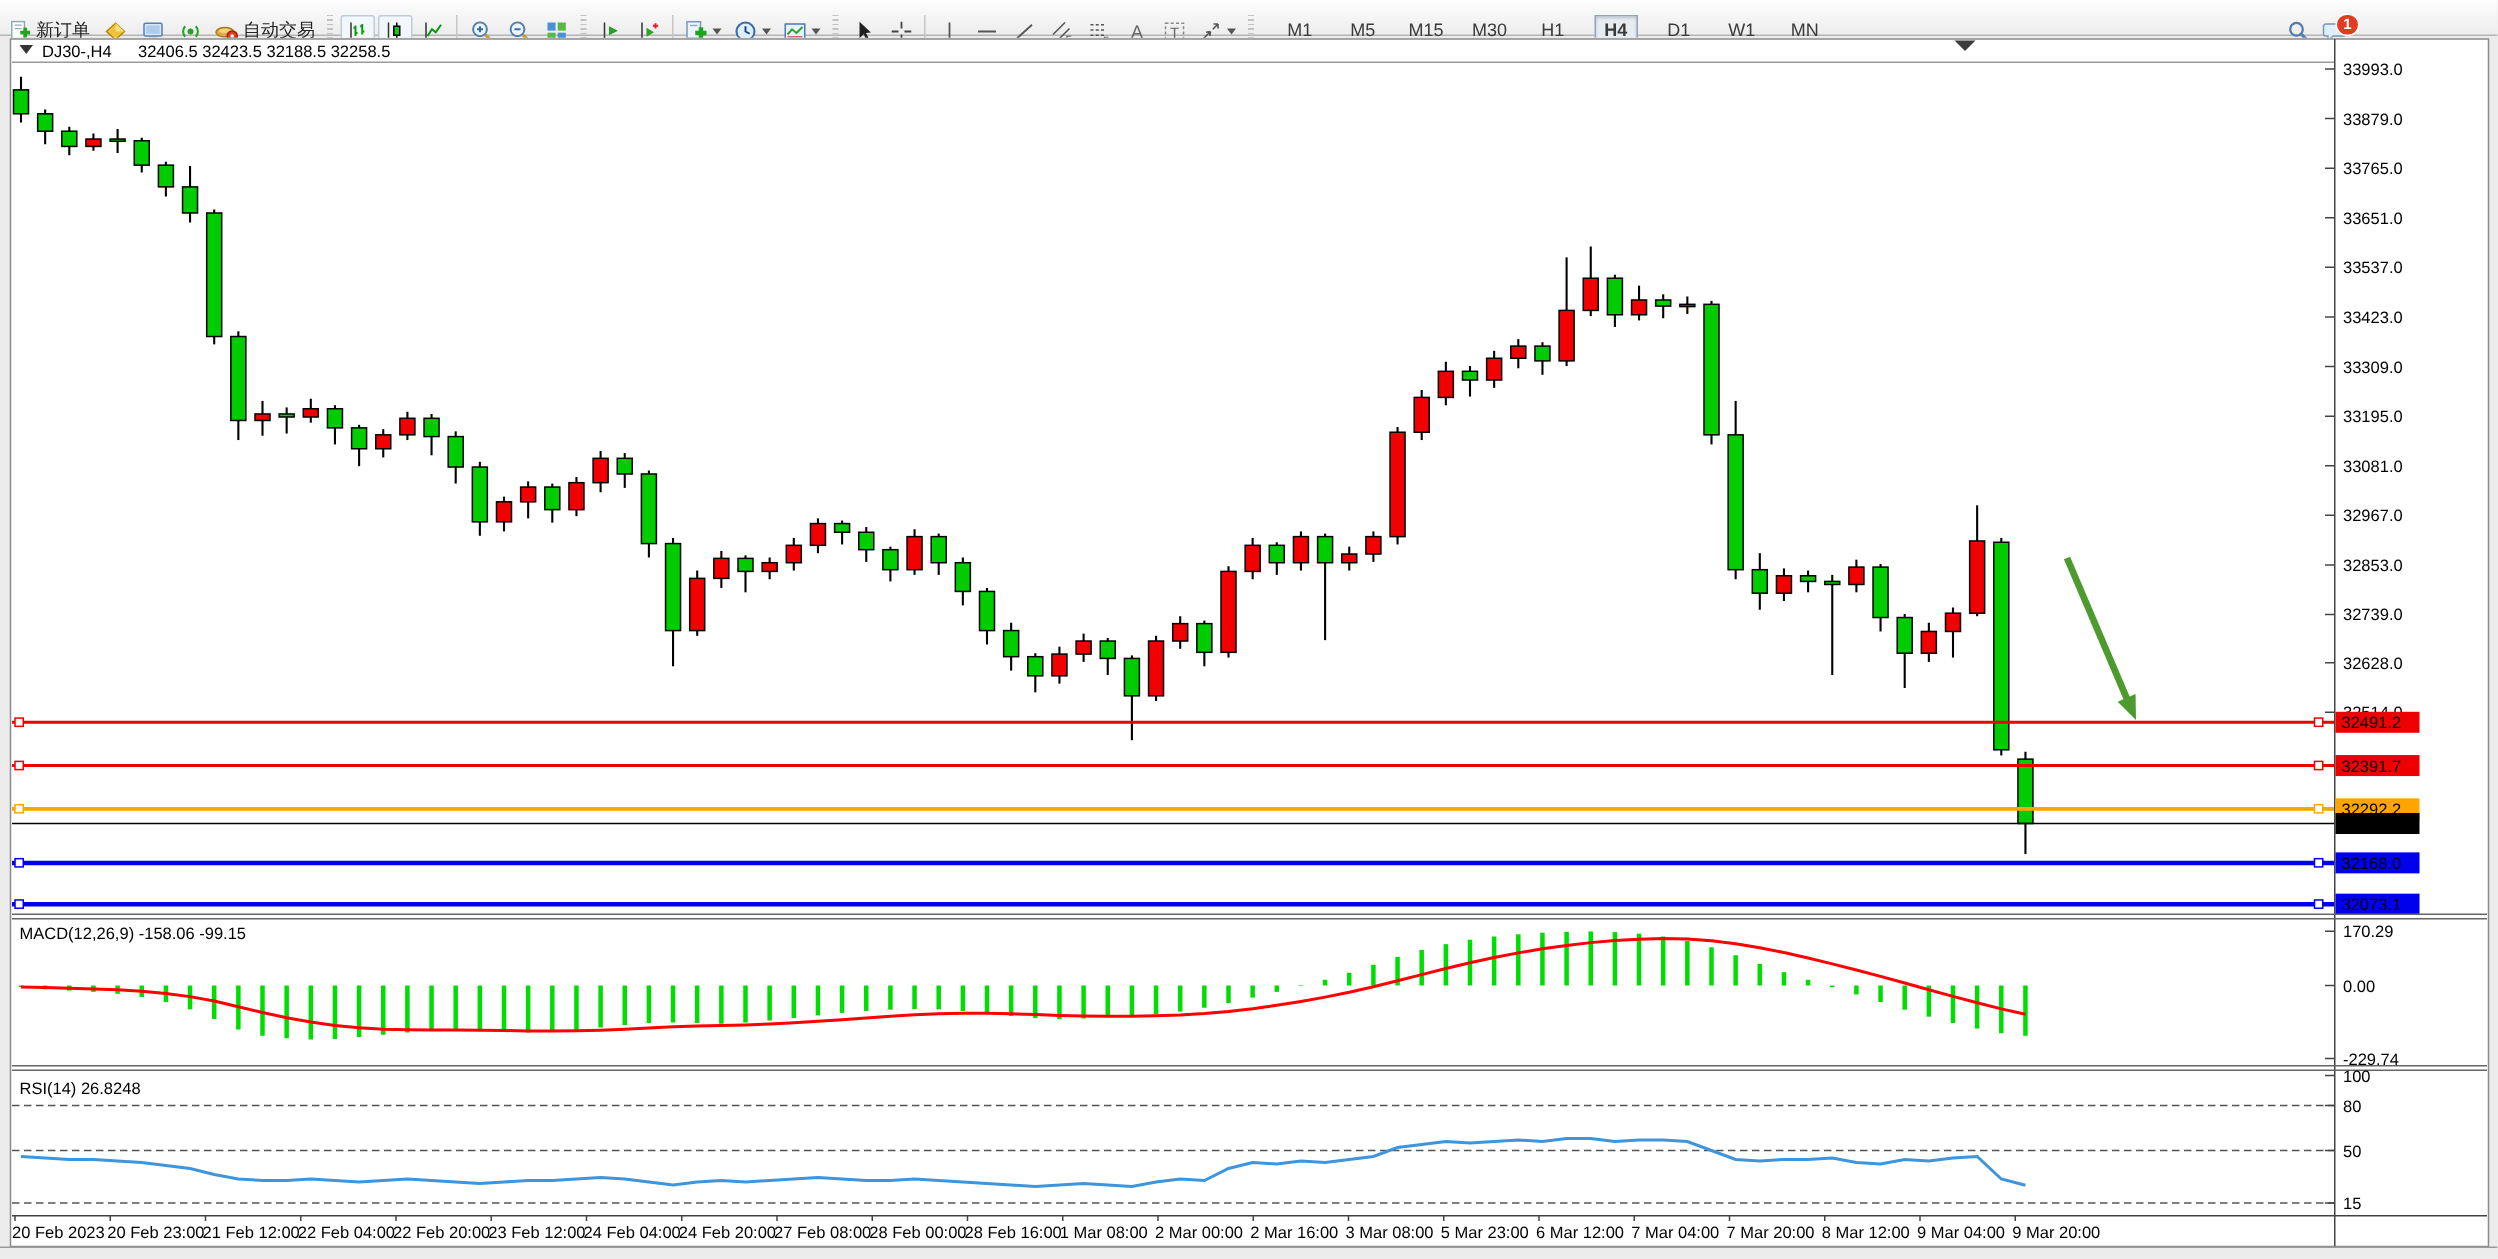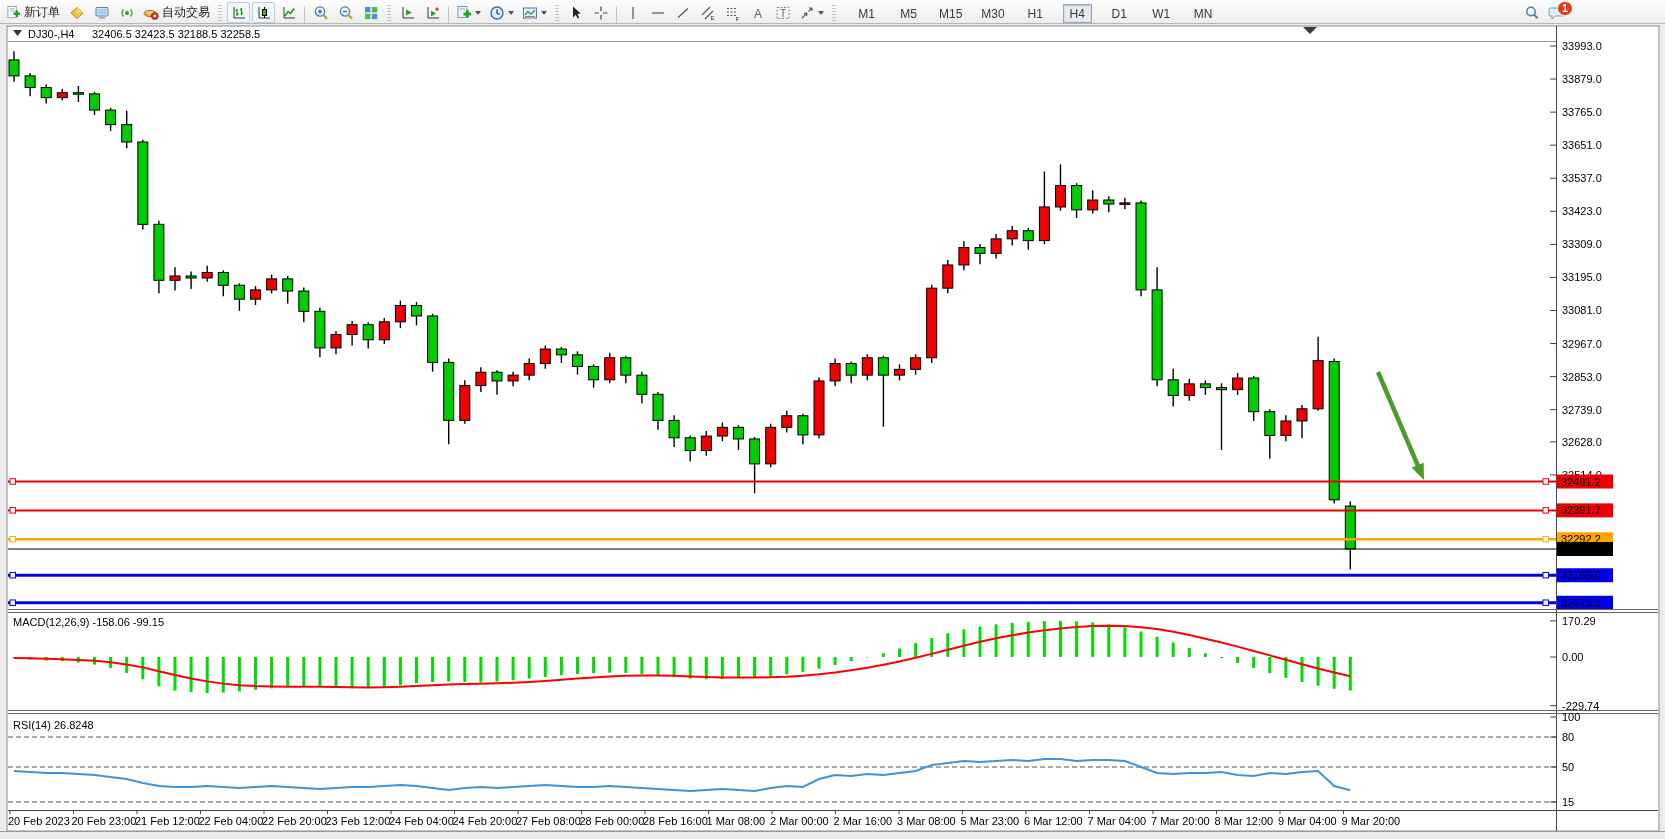--- a/index.html
+++ b/index.html
@@ -1,27 +1,27 @@
 <!DOCTYPE html>
 <html><head>
 <meta charset="utf-8">
 <style>
   html,body{margin:0;padding:0;background:#ececec;}
   body{width:1665px;height:839px;overflow:hidden;font-family:"Liberation Sans",sans-serif;position:relative;}
   #toolbar{position:absolute;left:0;top:0;width:1665px;height:24px;background:linear-gradient(#fdfdfd,#ededed);
-    border-bottom:1px solid #b5b5b5;display:flex;align-items:flex-end;padding:10px 0 0 2px;box-sizing:border-box;}
+    border-bottom:1px solid #b5b5b5;display:flex;align-items:flex-start;padding:10px 0 0 2px;box-sizing:border-box;}
   .tbtn{display:inline-flex;align-items:center;justify-content:center;height:21px;min-width:23px;border:1px solid transparent;
     background:transparent;padding:0 2px;margin:0 1px;font:12px "Liberation Sans",sans-serif;color:#222;position:relative;cursor:default;}
   .tbtn.boxed{border-color:#bccde0;background:#f2f7fc;border-radius:2px;}
   .tbtn .lbl{margin-left:3px;}
   .sep{width:1px;height:17px;background:#c6c6c6;margin:0 3px;}
   .grip{width:4px;height:18px;margin:0 4px;background:repeating-linear-gradient(to bottom,#c2c2c2 0 1px,transparent 1px 3px);}
   .caret{width:0;height:0;border-left:3px solid transparent;border-right:3px solid transparent;border-top:4px solid #555;margin-left:3px;}
   .tf{min-width:29px;height:19px;color:#3a3a3a;margin-left:12px;}
-  .tf.active{border:1px solid #93a5b8;background:#e7ecf2;box-shadow:inset 0 1px 2px rgba(0,0,0,.18);}
+  .tf.active{border:1px solid #93a5b8;background:#e7ecf2;box-shadow:inset 0 1px 2px rgba(0,0,0,.18);font-weight:bold;}
   #tb-right{margin-left:auto;margin-right:96px;display:flex;align-items:center;}
   .badge{position:absolute;top:-2px;right:-6px;background:#e23b22;color:#fff;border-radius:8px;font-size:10px;
     font-weight:bold;min-width:8px;height:13px;line-height:13px;padding:0 3px;text-align:center;border:1px solid #fff;}
   #chart-svg{position:absolute;left:0;top:25px;}
   #chart-svg text{font:11px "Liberation Sans",sans-serif;fill:#000;}
 </style>
 </head>
 <body>
 
 <div id="toolbar">

